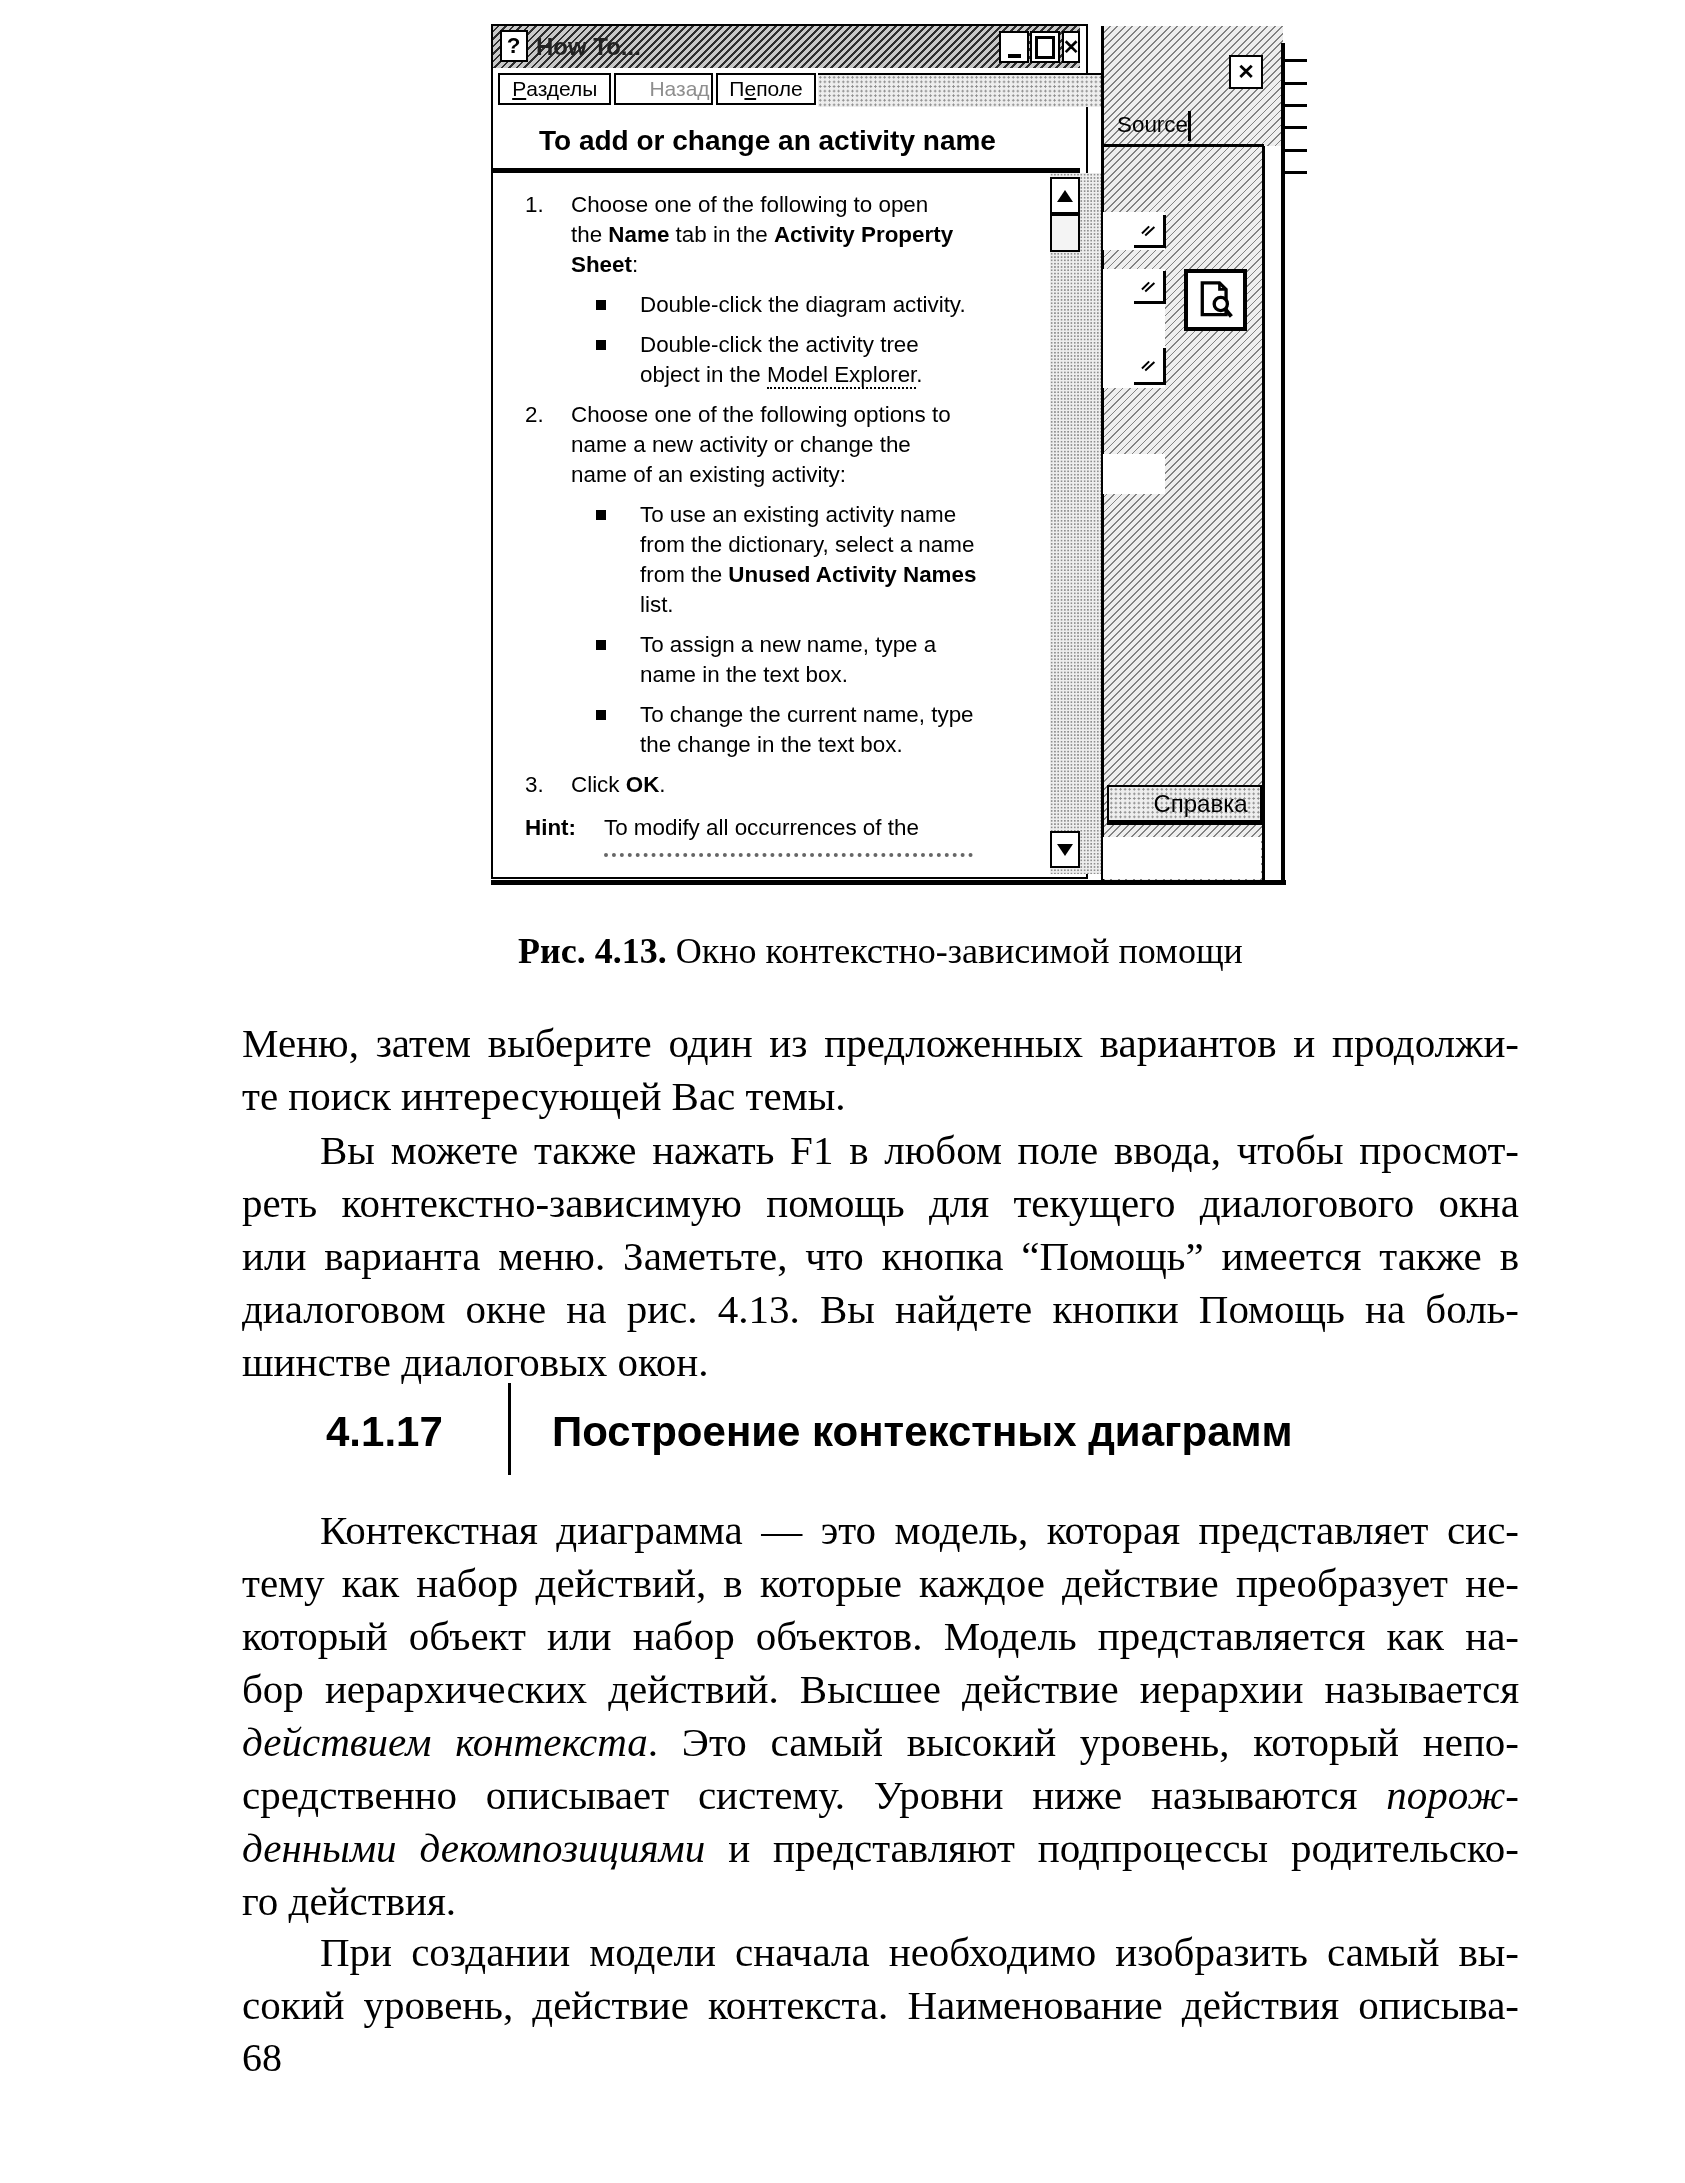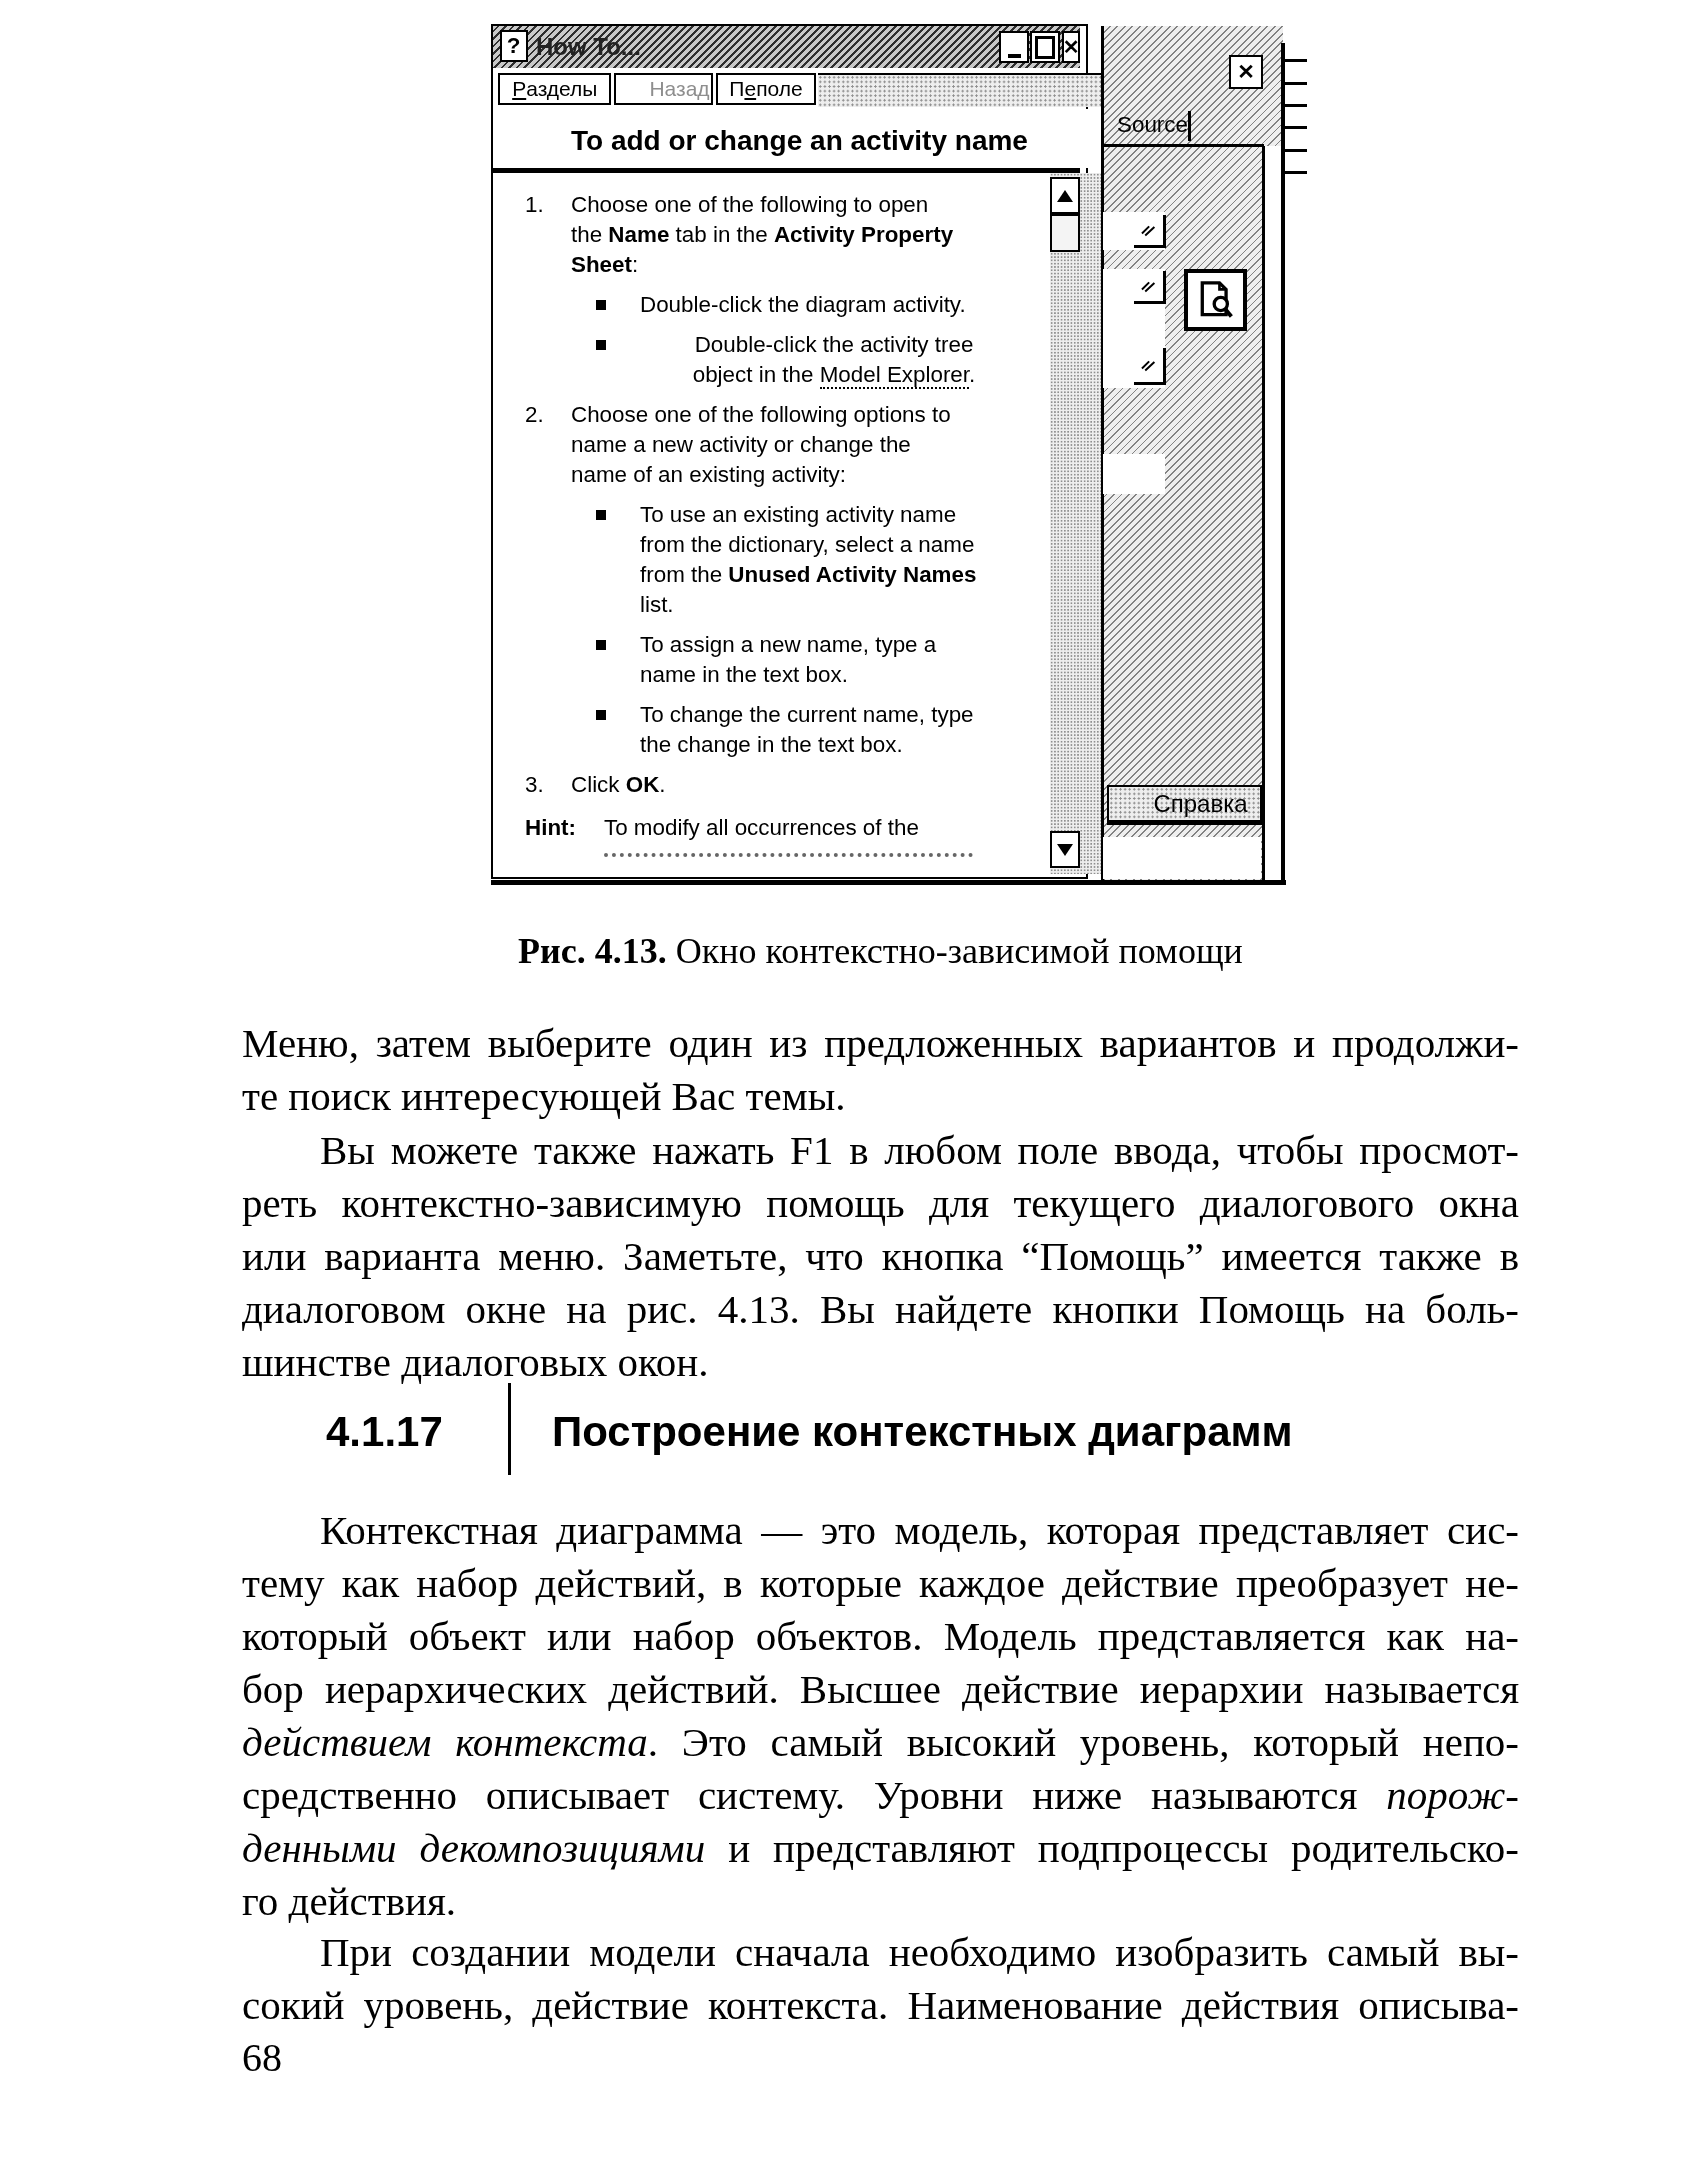--- a/index.html
+++ b/index.html
@@ -77,21 +77,21 @@
         </div>
       <div class="abs btn3d tb-btn dither" style="left:121px;top:5.3px;width:99px;height:32px;color:#8e8e8e;">Назад</div>
       <div class="abs btn3d tb-btn" style="left:223px;top:5.3px;width:100px;height:32px;">
           <span>П</span>
           <span class="ru">е</span>
           <span>поле</span>
         </div>
       <div class="abs dither" style="left:325px;top:5.3px;width:261px;height:32px;border-top:2.6px solid #000;"></div>
     </div>
 
-    <div class="abs" style="left:0;top:83px;width:587px;height:59px;background:#fff;margin-left:32px;">
+    <div class="abs" style="left:0;top:83px;width:587px;height:59px;background:#fff;">
       <div class="abs sans" style="left:46px;top:16px;font-size:28px;font-weight:bold;">To add or change an activity name</div>
     </div>
     <div class="abs" style="left:0;top:142px;width:587px;height:5.3px;background:#000;"></div>
 
     <div class="abs helpcontent" style="left:32px;top:147px;width:504px;height:701px;overflow:hidden;padding-top:17px;box-sizing:border-box;">
       <div class="hblock">
         <span class="num">1.</span>
         <div style="width:441px;">
             <div class="line"><span>Choose one of the following to open</span></div>
             <div class="line"><span>the </span><span class="rb">Name</span><span> tab in the </span><span class="rb">Activity Property</span></div>
@@ -99,21 +99,21 @@
           </div>
       </div>
       <div class="hblock hbullet">
         <span class="sq"></span>
         <div style="width:388px;">
             <div class="line"><span>Double-click the diagram activity.</span></div>
           </div>
       </div>
       <div class="hblock hbullet">
         <span class="sq"></span>
-        <div style="width:388px;text-align:center;">
+        <div style="width:388px;">
             <div class="line"><span>Double-click the activity tree</span></div>
             <div class="line"><span>object in the </span><span class="rd">Model Explorer</span><span>.</span></div>
           </div>
       </div>
       <div class="hblock">
         <span class="num">2.</span>
         <div style="width:441px;">
             <div class="line"><span>Choose one of the following options to</span></div>
             <div class="line"><span>name a new activity or change the</span></div>
             <div class="line"><span>name of an existing activity:</span></div>

